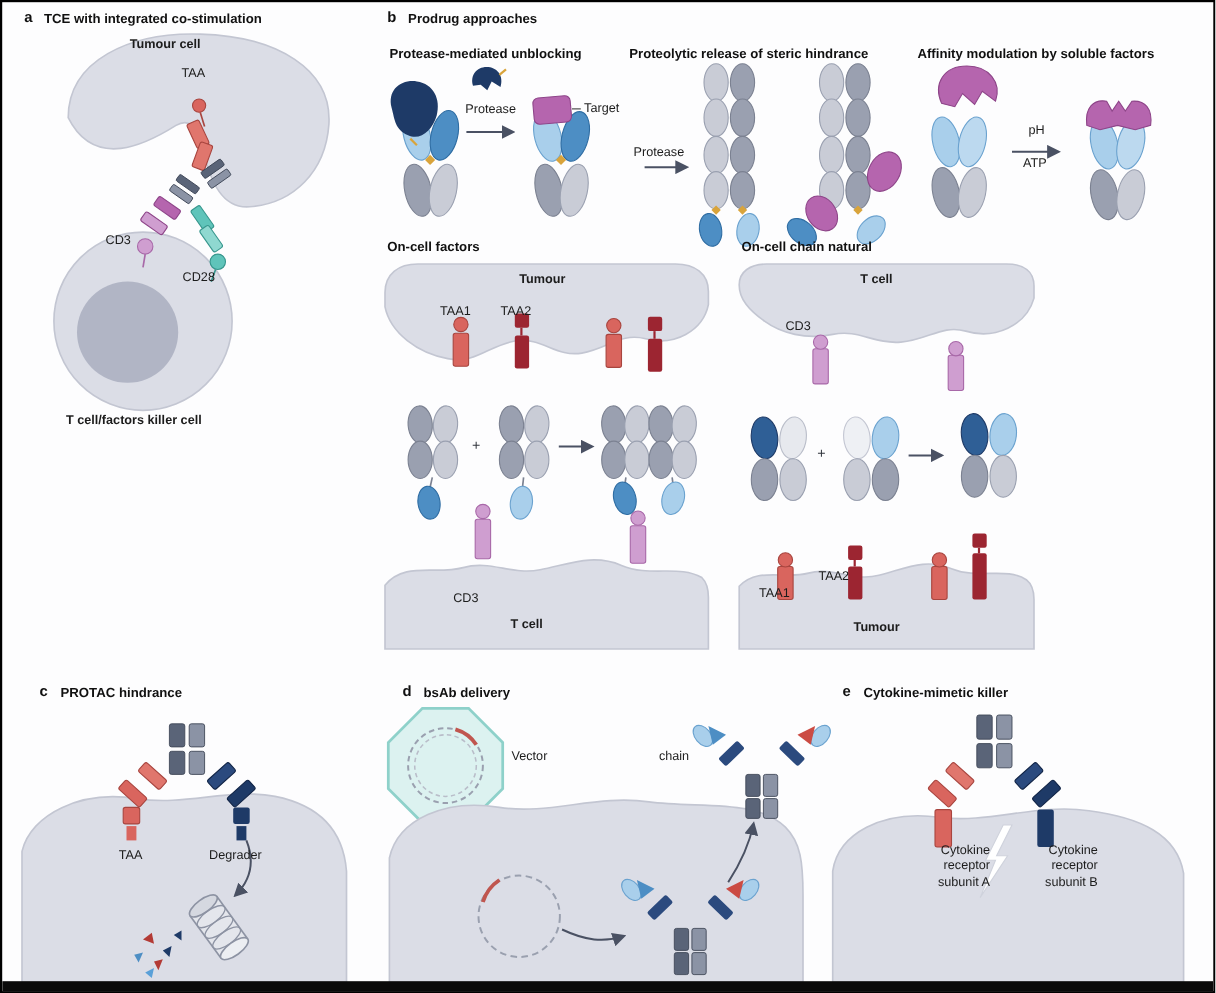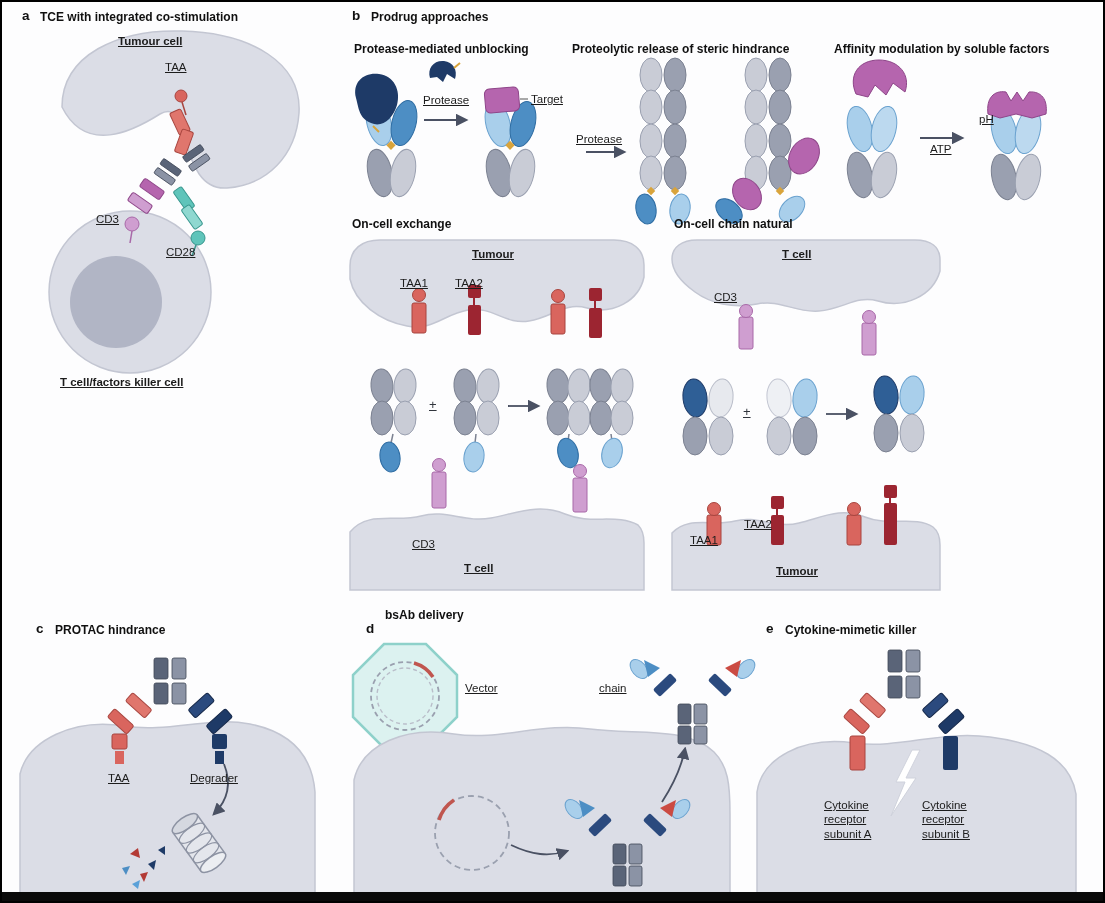--- a/index.html
+++ b/index.html
@@ -3,25 +3,25 @@
 <meta charset="utf-8">
 <style>
   * { margin:0; padding:0; box-sizing:border-box; }
   html,body { background:#ffffff; }
   .canvas {
     position:relative; width:1105px; height:903px;
     background:#fdfdfe; border:2px solid #000; overflow:hidden;
     font-family:"Liberation Sans", sans-serif;
   }
   svg.fig { position:absolute; left:0; top:0; }
-  .lbl { position:absolute; font-size:11.5px; color:#1c1c1c; white-space:nowrap; line-height:1.2;text-decoration:underline; }
+  .lbl { position:absolute; font-size:11.5px; color:#1c1c1c; white-space:nowrap; line-height:1.2; }
   .lbl-b { font-weight:bold; }
   .ttl { position:absolute; font-size:12px; font-weight:bold; color:#101010; white-space:nowrap; }
   .letter { position:absolute; font-size:13.5px; font-weight:bold; color:#101010; }
-  .wrap { white-space:normal; text-align:left; line-height:1.25;margin-top:32px; }
+  .wrap { white-space:normal; text-align:right; line-height:1.25; }
   .plus { font-size:13px; color:#30343c; }
   .bottom-bar { position:absolute; left:0; bottom:0; width:100%; height:9px; background:#0a0a0a; }
 </style>
 </head>
 <body>
 
 <div class="canvas">
 
 <svg class="fig" width="1105" height="903" viewBox="0 0 1105 903">
   <defs>
@@ -359,24 +359,24 @@
 <div class="lbl lbl-b" style="left:58px;top:374px">T cell/factors killer cell</div>
 
 <div class="letter" style="left:350px;top:6px">b</div>
 <div class="ttl" style="left:369px;top:8px">Prodrug approaches</div>
 <div class="ttl" style="left:352px;top:40px">Protease-mediated unblocking</div>
 <div class="lbl" style="left:421px;top:92px">Protease</div>
 <div class="lbl" style="left:529px;top:91px">Target</div>
 <div class="ttl" style="left:570px;top:40px">Proteolytic release of steric hindrance</div>
 <div class="lbl" style="left:574px;top:131px">Protease</div>
 <div class="ttl" style="left:832px;top:40px">Affinity modulation by soluble factors</div>
-<div class="lbl" style="left:977px;top:111px">pH</div>
+<div class="lbl" style="left:933px;top:111px">pH</div>
 <div class="lbl" style="left:928px;top:141px">ATP</div>
 
-<div class="ttl" style="left:350px;top:215px">On-cell exchange</div>
+<div class="ttl" style="left:350px;top:215px">On-cell factors</div>
 <div class="lbl lbl-b" style="left:470px;top:246px">Tumour</div>
 <div class="lbl" style="left:398px;top:275px">TAA1</div>
 <div class="lbl" style="left:453px;top:275px">TAA2</div>
 <div class="lbl plus" style="left:427px;top:395px">+</div>
 <div class="lbl" style="left:410px;top:536px">CD3</div>
 <div class="lbl lbl-b" style="left:462px;top:560px">T cell</div>
 
 <div class="ttl" style="left:672px;top:215px">On-cell chain natural</div>
 <div class="lbl lbl-b" style="left:780px;top:246px">T cell</div>
 <div class="lbl" style="left:712px;top:289px">CD3</div>
@@ -384,21 +384,21 @@
 <div class="lbl" style="left:688px;top:532px">TAA1</div>
 <div class="lbl" style="left:742px;top:516px">TAA2</div>
 <div class="lbl lbl-b" style="left:774px;top:563px">Tumour</div>
 
 <div class="letter" style="left:34px;top:619px">c</div>
 <div class="ttl" style="left:53px;top:621px">PROTAC hindrance</div>
 <div class="lbl" style="left:106px;top:770px">TAA</div>
 <div class="lbl" style="left:188px;top:770px">Degrader</div>
 
 <div class="letter" style="left:364px;top:619px">d</div>
-<div class="ttl" style="left:383px;top:606px">bsAb delivery</div>
+<div class="ttl" style="left:383px;top:621px">bsAb delivery</div>
 <div class="lbl" style="left:463px;top:680px">Vector</div>
 <div class="lbl" style="left:597px;top:680px">chain</div>
 
 <div class="letter" style="left:764px;top:619px">e</div>
 <div class="ttl" style="left:783px;top:621px">Cytokine-mimetic killer</div>
 <div class="lbl wrap" style="left:822px;top:764px;width:76px">Cytokine receptor subunit A</div>
 <div class="lbl wrap" style="left:920px;top:764px;width:76px">Cytokine receptor subunit B</div>
 
 <div class="bottom-bar"></div>
 </div>

